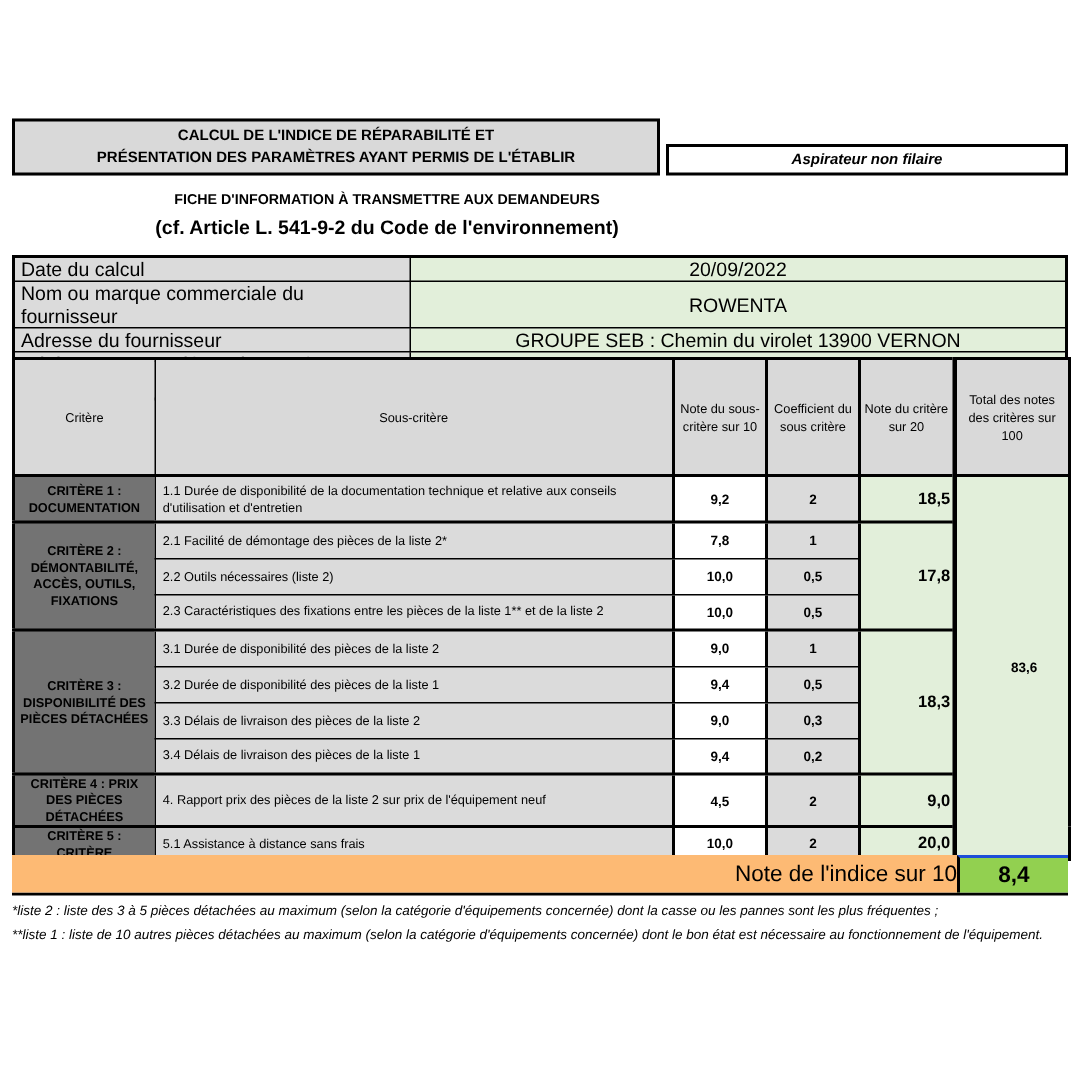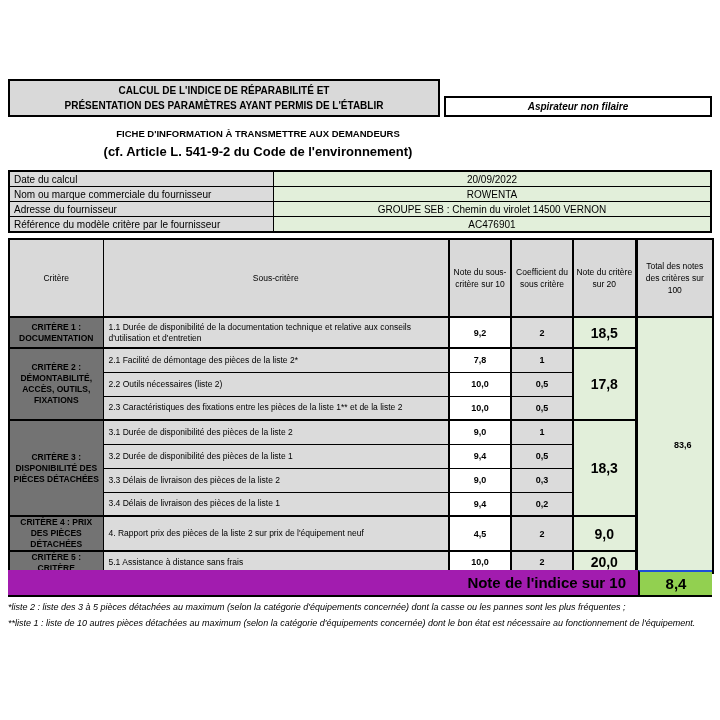--- a/index.html
+++ b/index.html
@@ -33,21 +33,21 @@
   .subtitle {
     position: absolute; top: 128px; left: 8px; width: 500px;
     text-align: center; font-weight: bold;
   }
   .subtitle .line1 { font-size: 9.5px; }
   .subtitle .line2 { font-size: 13px; margin-top: 5px; }
 
   
   .info-table {
     position: absolute; top: 170px; left: 8px; width: 704px;
-    border-collapse: collapse; font-size: 10px;
+    border-collapse: collapse; font-size: 13px;
     border: 2px solid #000; table-layout: fixed;
   }
   .info-table td { border: 1px solid #000; height: 14px; padding: 0 4px; }
   .info-label { width: 255px; background: #DBDBDB; }
   .info-value { background: #E2EFDA; text-align: center; }
 
   
   .main-table {
     position: absolute; top: 238px; left: 8px; width: 704px;
     border-collapse: collapse; table-layout: fixed;
@@ -60,40 +60,40 @@
   }
   tr.head { height: 78px; }
   tr.head th { border-bottom: 2px solid #000; }
   td.crit {
     background: #737373; font-weight: bold; text-align: center;
     line-height: 11px; padding: 0 2px;
   }
   td.sous { background: #DBDBDB; padding: 1px 5px; line-height: 11px; text-align: left; }
   td.note  { background: #ffffff; font-weight: bold; text-align: center; font-size: 9px; }
   td.coeff { background: #DBDBDB; font-weight: bold; text-align: center; font-size: 9px; }
-  td.note20 { background: #E2EFDA; font-weight: bold; text-align: center; font-size: 14px; }
+  td.note20 { background: #E2EFDA; font-weight: bold; text-align: right; font-size: 11px; }
   td.totalcell { background: #E2EFDA; font-weight: bold; text-align: center; font-size: 9px; }
   .bl2 { border-left: 2px solid #000 !important; }
   .bl3 { border-left: 3px solid #000 !important; padding-left: 17px; }
   tr.gstart td { border-top: 2px solid #000; }
   tr.h31 { height: 31px; }
   tr.h24 { height: 24px; }
   tr.h30 { height: 30px; }
   tr.h22 { height: 22px; }
   .crit-clip { height: 20px; overflow: hidden; }
 
   
   .final-row {
     position: absolute; top: 570px; left: 8px; width: 704px; height: 25px;
     display: flex; border-bottom: 2.5px solid #000;
   }
   .final-label {
-    flex: 1; background: #a21caf;
+    flex: 1; background: #fdba74;
     display: flex; align-items: center; justify-content: flex-end;
-    padding-right: 12px; font-weight: bold; font-size: 15px;
+    padding-right: 0; font-weight: normal; font-size: 15px;
   }
   .final-value {
     width: 72px; background: #92D050;
     border-left: 2.5px solid #000; border-top: 2px solid #1d4ed8;
     display: flex; align-items: center; justify-content: center;
     font-weight: bold; font-size: 15px;
   }
 
   
   .footnotes {
@@ -126,21 +126,21 @@
         <tr>
       <td class="info-label">Date du calcul</td>
       <td class="info-value">20/09/2022</td>
     </tr>
     <tr>
       <td class="info-label">Nom ou marque commerciale du fournisseur</td>
       <td class="info-value">ROWENTA</td>
     </tr>
     <tr>
       <td class="info-label">Adresse du fournisseur</td>
-      <td class="info-value">GROUPE SEB : Chemin du virolet 14500 VERNON</td>
+      <td class="info-value">GROUPE SEB : Chemin du virolet 13900 VERNON</td>
     </tr>
     <tr>
       <td class="info-label">Référence du modèle critère par le fournisseur</td>
       <td class="info-value">AC476901</td>
     </tr>
   </tbody>
     </table>
 
   <table class="main-table">
     <colgroup>

